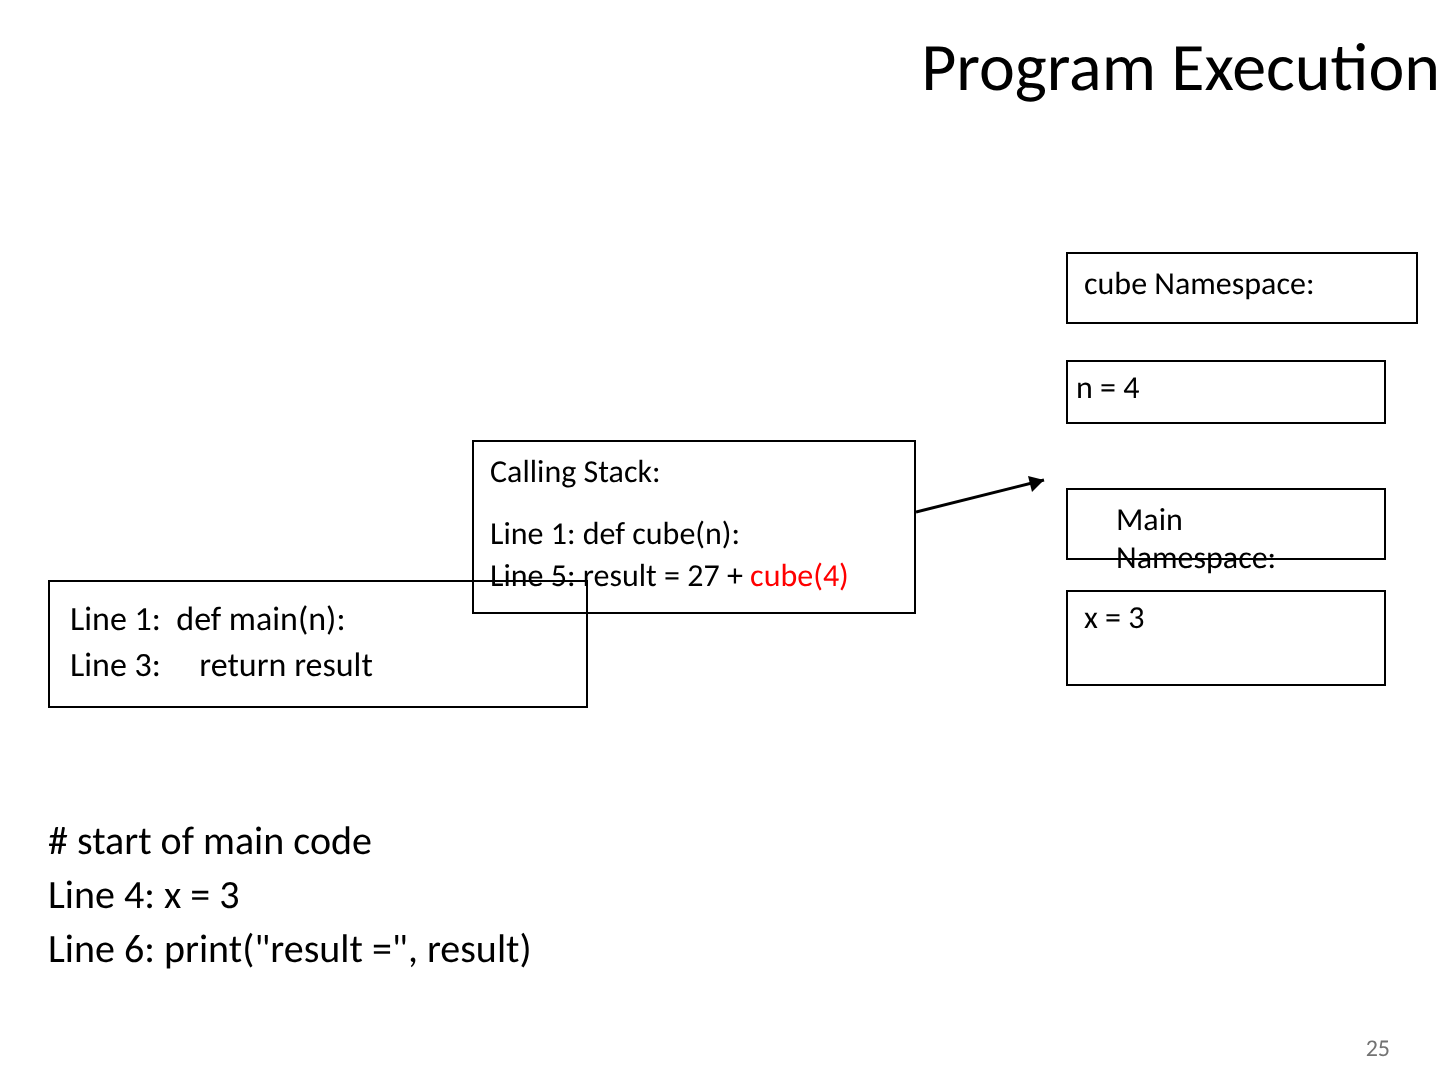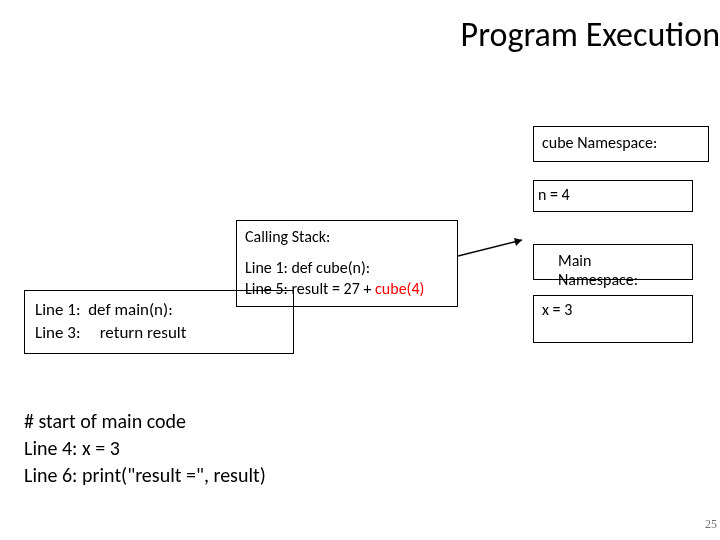--- a/index.html
+++ b/index.html
@@ -87,25 +87,24 @@
   }
   .code-block2 {
     position: absolute;
     left: 24px;
     top: 408px;
     font-size: 20px;
     line-height: 1.35;
   }
   .page-num {
     position: absolute;
-    right: 3px;
+    right: 25px;
     bottom: 8px;
     font-size: 12px;
     color: #737373;
-    font-family: Liberation Serif, serif;
   }
   .arrow {
     position: absolute;
     pointer-events: none;
   }
 </style>
 </head>
 <body>
 
 <div class="title">Program Execution</div>

